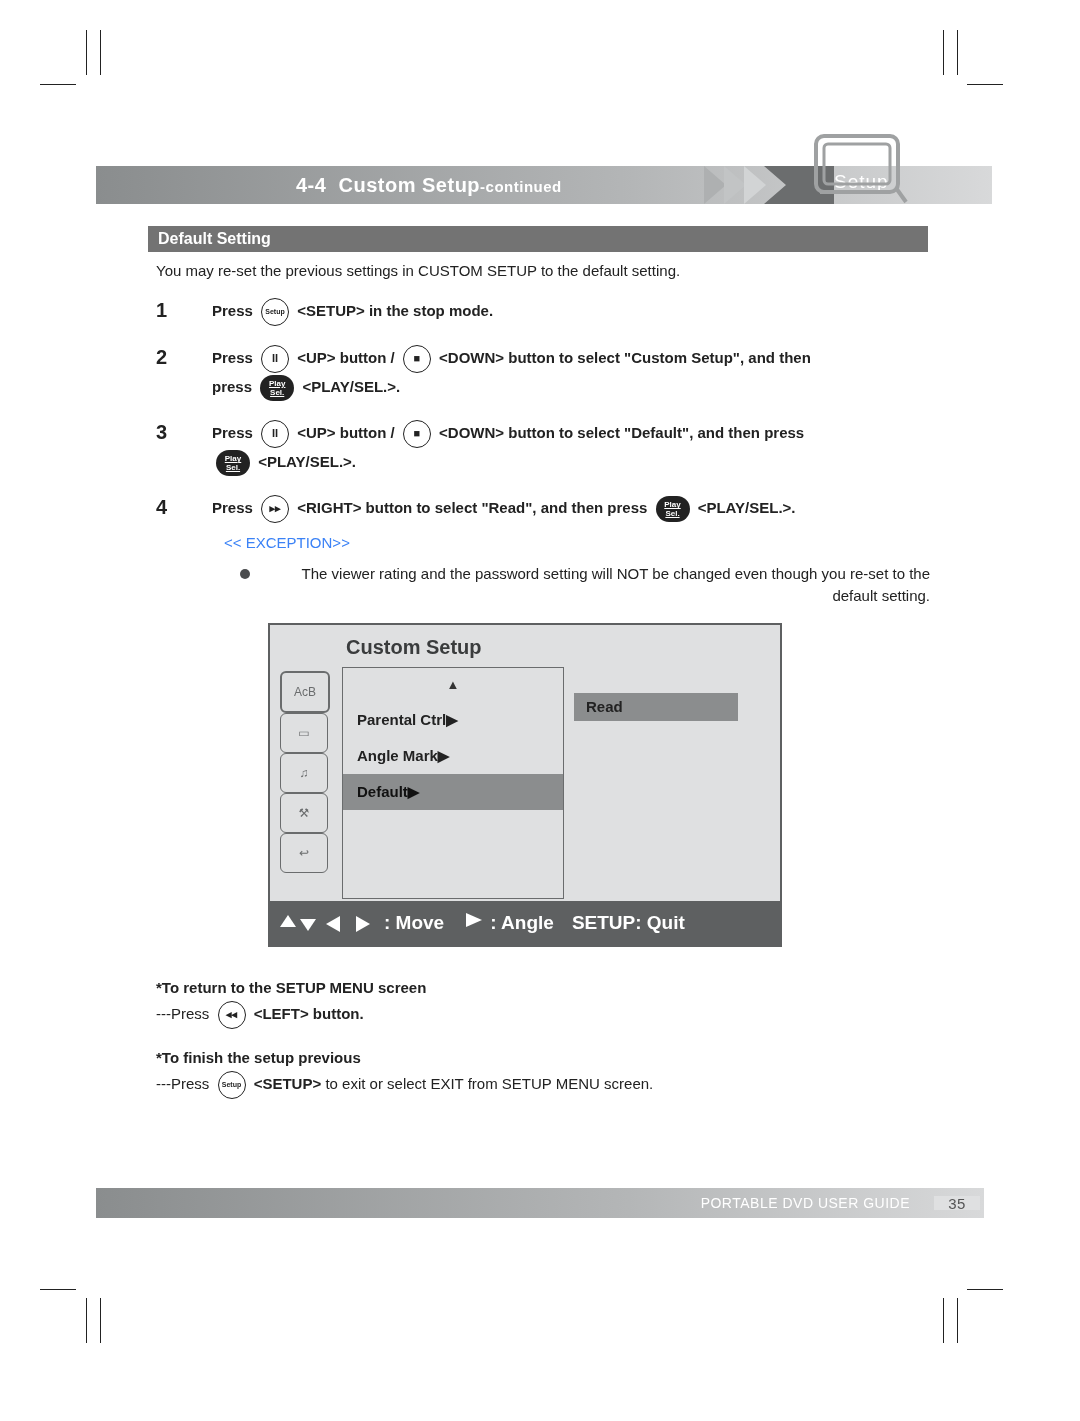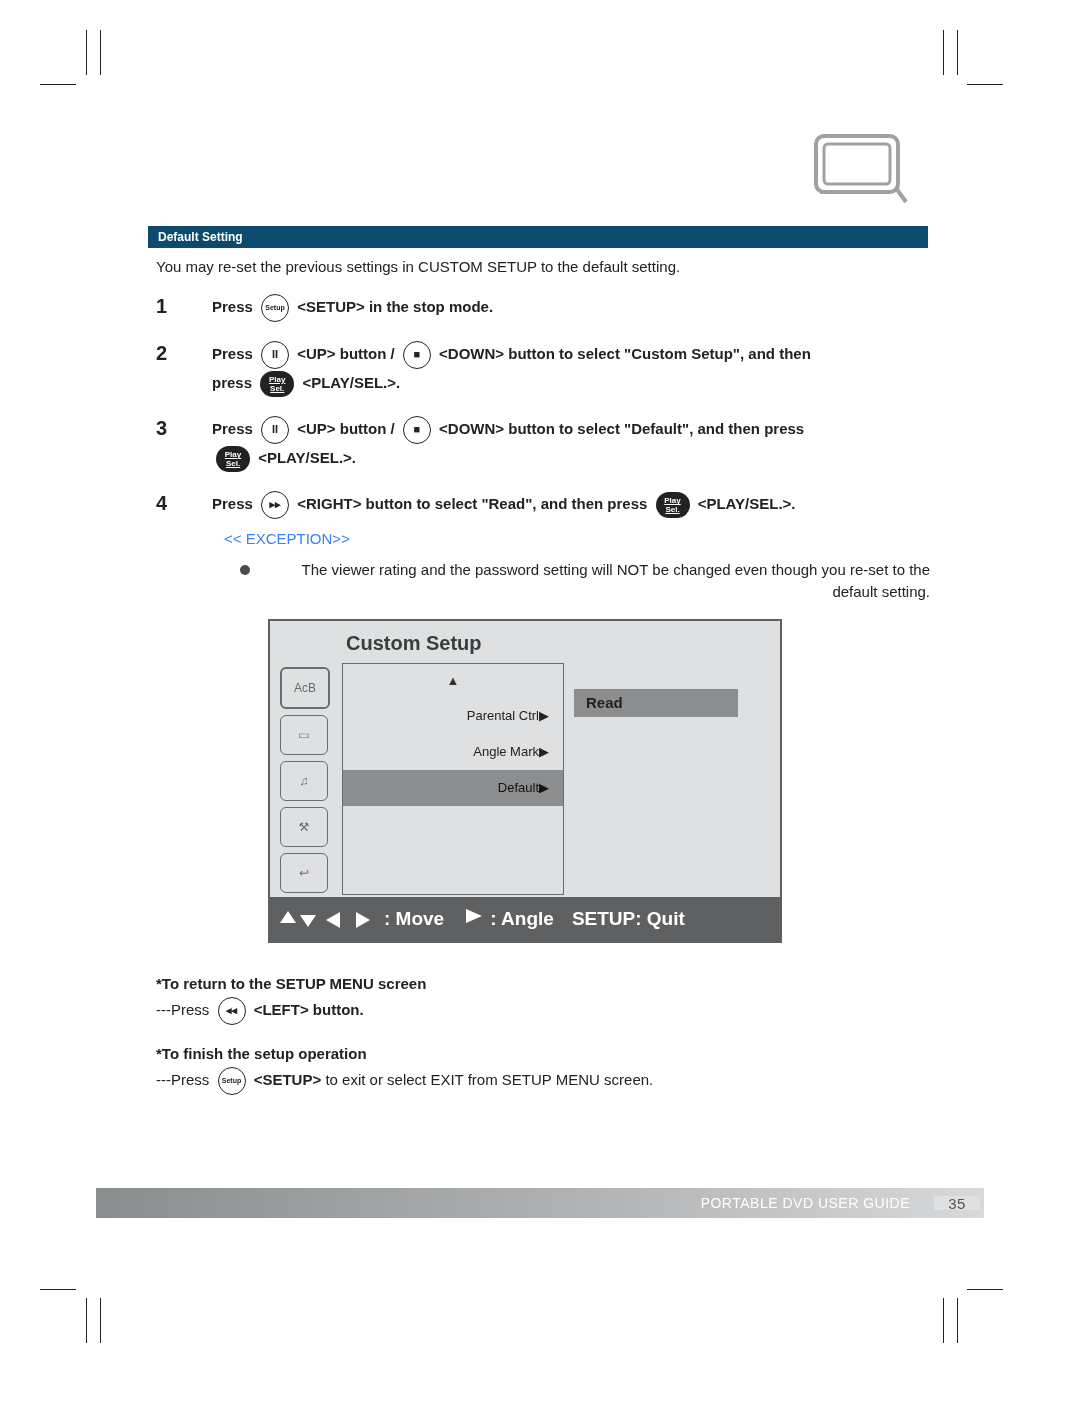--- a/index.html
+++ b/index.html
@@ -67,25 +67,25 @@
     position: absolute;
     left: 810px; top: 130px; width: 100px; height: 75px;
   }
 
   .content {
     position: absolute;
     left: 156px; top: 226px; right: 150px;
   }
 
   .subhdr {
-    background: #0c4a6e;
+    background: #737373;
     color: #fff;
     font-weight: bold;
     padding: 4px 10px;
-    font-size: 12px;
+    font-size: 16px;
     width: 760px;
     margin-left: -8px;
   }
   .intro {
     margin: 10px 0 18px 0;
     font-size: 15px;
   }
 
   .steps { }
   .step {
@@ -162,21 +162,21 @@
   }
   .osd-title {
     font-weight: bold;
     font-size: 20px;
     color: #3a3c3d;
     margin: 0 0 6px 66px;
   }
   .osd-row { display:flex; }
   .osd-left {
     width: 62px;
-    display:flex; flex-direction:column; gap:6px;
+    display:flex; flex-direction:column; 
     padding-top: 4px;
   }
   .tab-box {
     width: 46px; height: 38px;
     border: 1.5px solid #6a6c6d;
     border-radius: 6px;
     display:flex; align-items:center; justify-content:center;
     font-size: 12px;
     color:#6a6c6d;
   }
@@ -184,24 +184,24 @@
   .osd-mid {
     flex: 0 0 220px;
     border: 1.5px solid #6a6c6d;
     background:#dfe0e1;
     min-height: 230px;
   }
   .osd-mid .uparrow {
     text-align:center; font-size: 13px; color:#333; padding:3px 0;
   }
   .osd-mid-row {
-    display:flex; justify-content:flex-end;
+    display:flex; justify-content:flex-start;
     padding: 4px 14px;
-    font-weight: normal;
-    font-size: 13px;
+    font-weight: bold;
+    font-size: 15px;
     color:#222;
   }
   .osd-mid-row.sel { background:#8b8d8e; color:#111; }
   .osd-right {
     flex: 1;
     padding-left: 10px;
   }
   .osd-right-box {
     margin-top: 26px;
     background:#8b8d8e;
@@ -254,20 +254,35 @@
   <div class="crop tr-v"></div>
   <div class="crop tr-v2"></div>
   <div class="crop tr-h"></div>
   <div class="crop bl-v"></div>
   <div class="crop bl-v2"></div>
   <div class="crop bl-h"></div>
   <div class="crop br-v"></div>
   <div class="crop br-v2"></div>
   <div class="crop br-h"></div>
 
+  <div class="hdr-band">
+    <div class="hdr-title">
+      <span>4-4</span>
+      &nbsp;<span>Custom Setup</span><span class="cont">-continued</span>
+    </div>
+    <div class="hdr-chevrons">
+      <svg viewBox="0 0 130 38">
+        <polygon points="0,0 22,19 0,38" fill="#aeb0b1"></polygon>
+        <polygon points="20,0 42,19 20,38" fill="#c2c4c5"></polygon>
+        <polygon points="40,0 62,19 40,38" fill="#d2d4d5"></polygon>
+        <polygon points="60,0 130,0 130,38 60,38 82,19" fill="#6b6d6e"></polygon>
+      </svg>
+    </div>
+    <div class="hdr-setup">Setup</div>
+  </div>
   <div class="hdr-device">
     <svg viewBox="0 0 100 75">
       <rect x="6" y="6" width="82" height="56" rx="8" fill="none" stroke="#9fa1a2" stroke-width="4"></rect>
       <rect x="14" y="14" width="66" height="40" rx="4" fill="none" stroke="#9fa1a2" stroke-width="3"></rect>
       <line x1="86" y1="58" x2="96" y2="72" stroke="#9fa1a2" stroke-width="4"></line>
       <line x1="10" y1="62" x2="46" y2="62" stroke="#9fa1a2" stroke-width="4"></line>
     </svg>
   </div>
 
   <div class="content">
@@ -415,21 +430,21 @@
 
     <div class="notes">
       <div class="b">*To return to the SETUP MENU screen</div>
       <div>
         <span>---Press </span>
         <span class="icon-badge">
             <span class="icon-circle">◂◂</span>
           </span>
         <span class="b"> &lt;LEFT&gt; button.</span>
       </div>
-      <div class="b" style="margin-top:16px">*To finish the setup operation</div>
+      <div class="b" style="margin-top:16px">*To finish the setup previous</div>
       <div>
         <span>---Press </span>
         <span class="icon-badge">
             <span class="icon-circle small">Setup</span>
           </span>
         <span class="b"> &lt;SETUP&gt;</span>
         <span> to exit or select EXIT from SETUP MENU screen.</span>
       </div>
     </div>
 

